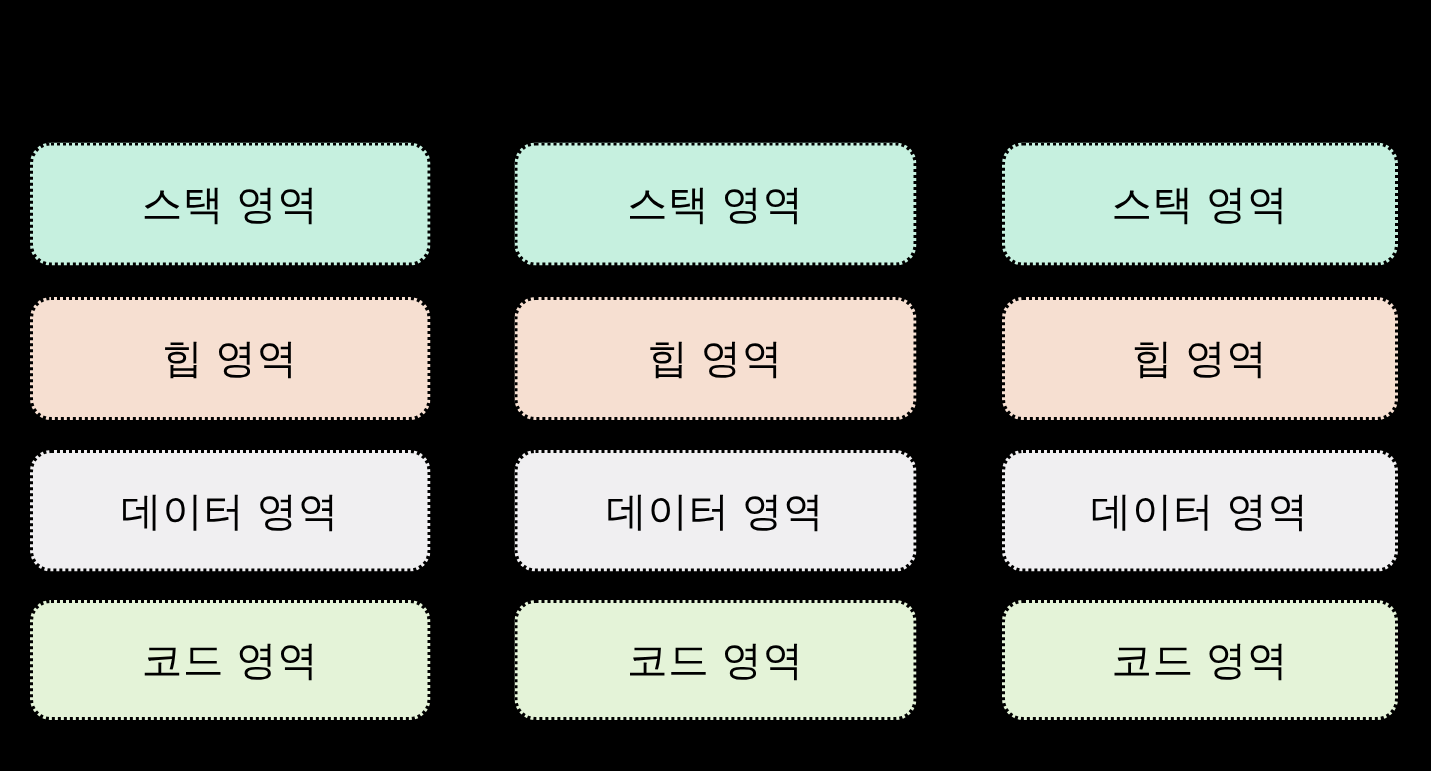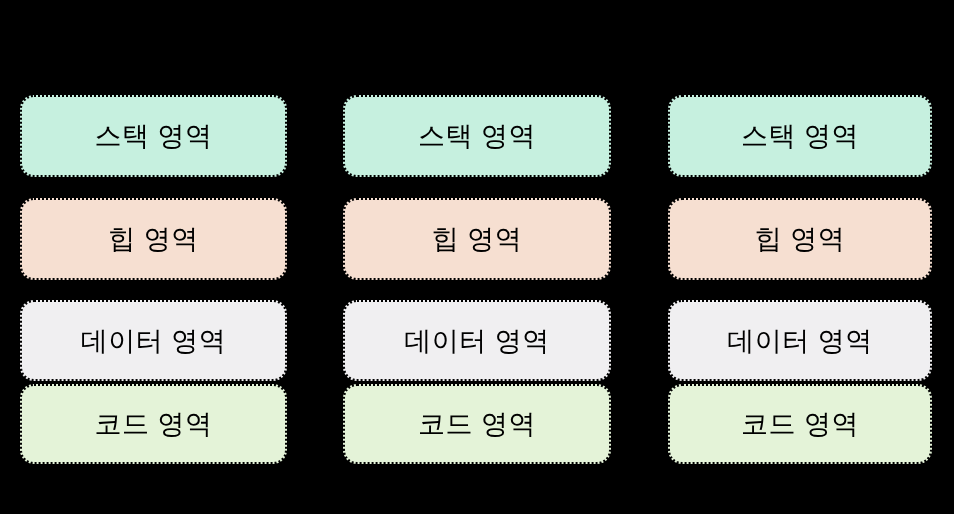--- a/index.html
+++ b/index.html
@@ -34,21 +34,21 @@
     box-sizing: border-box;
     border: 2px dotted #000000;
     border-radius: 14px;
     display: flex;
     align-items: center;
     justify-content: center;
   }
   .row-stack { top: 0;     height: 82px; }
   .row-heap  { top: 103px; height: 82px; text-align: right; }
   .row-data  { top: 205px; height: 81px; }
-  .row-code  { top: 289px; height: 80px; }
+  .row-code  { top: 305px; height: 80px; }
   .mem-box .label {
     color: #000000;
     font-size: 27px;
     font-weight: 500;
     letter-spacing: 0.5px;
     white-space: nowrap;
   }
 </style>
 </head>
 <body>

